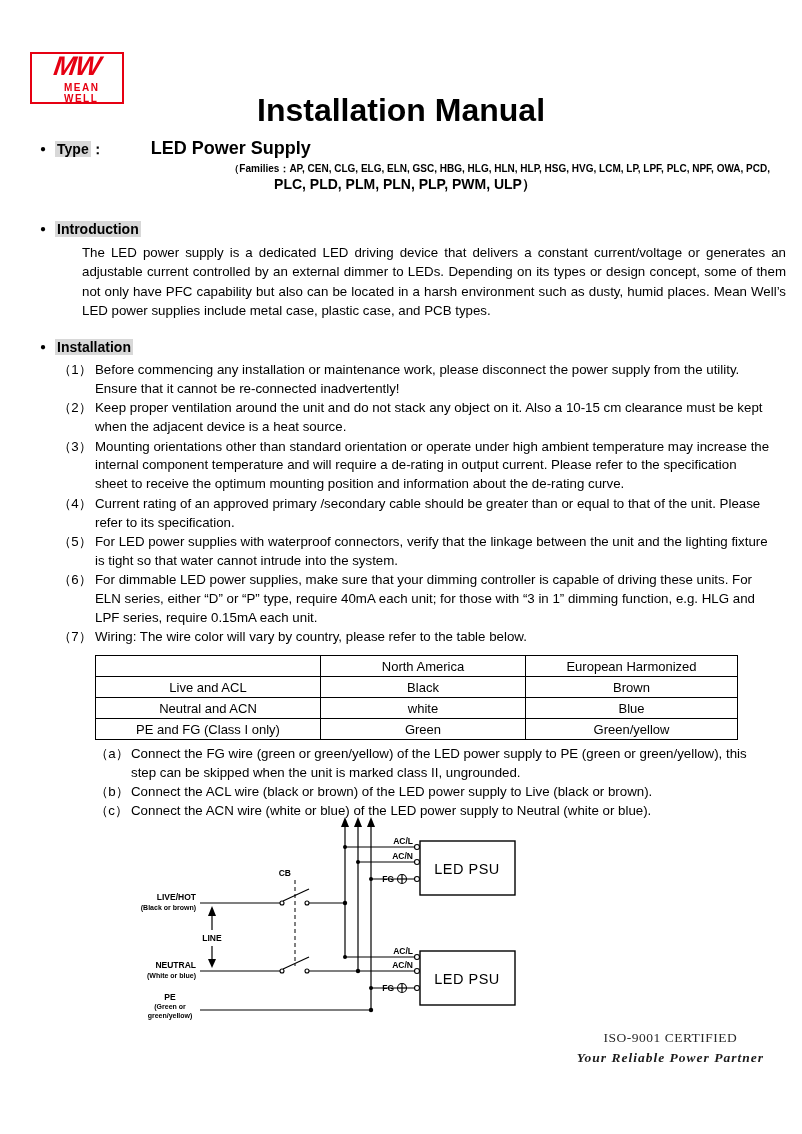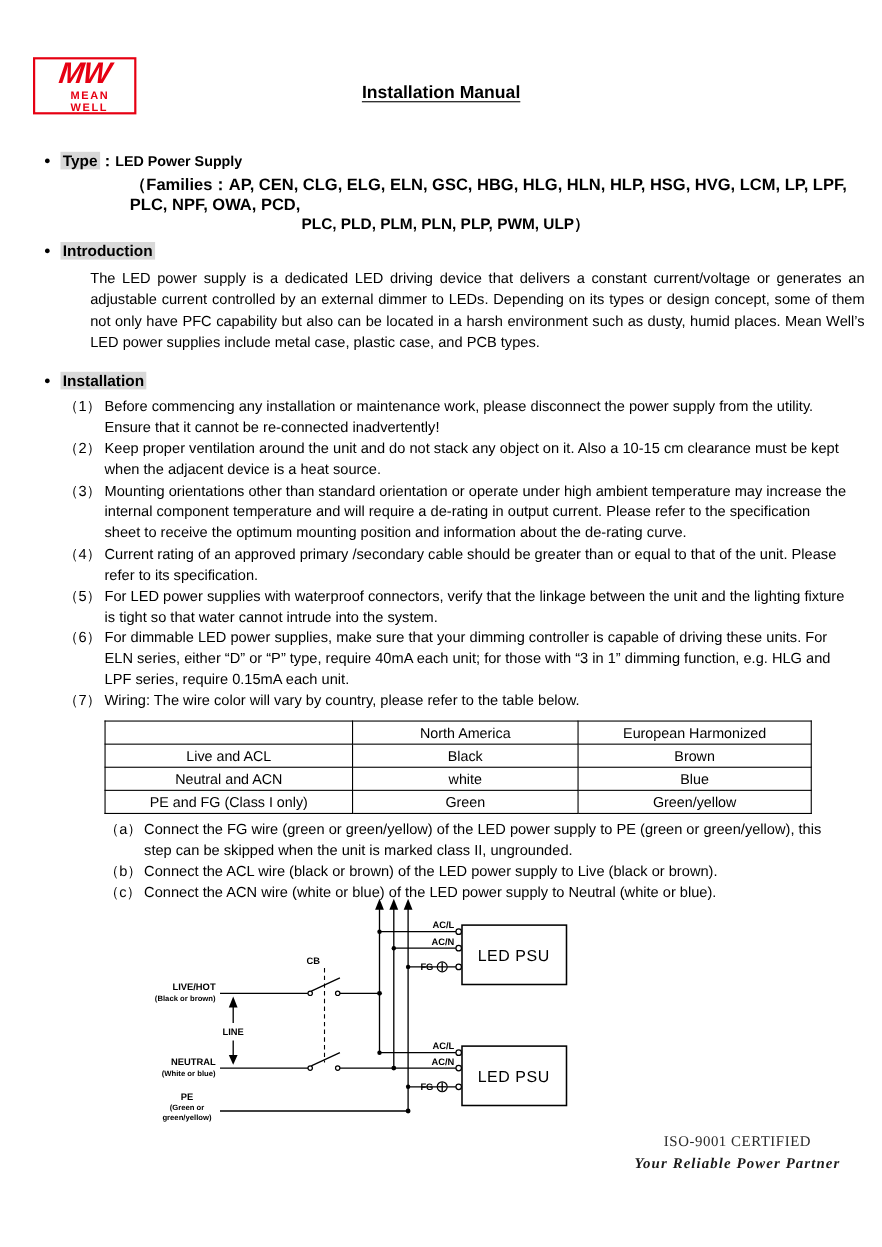--- a/index.html
+++ b/index.html
@@ -8,30 +8,30 @@
   .page { position:relative; width:802px; height:1134px; background:#fff; overflow:hidden; }
 
   
   .logo { position:absolute; left:30px; top:52px; width:94px; height:52px;
           border:2px solid #e60012; display:flex; flex-direction:column;
           align-items:center; justify-content:center; background:#fff; }
   .logo-mw { font-style:italic; font-weight:bold; font-size:27px; color:#e60012;
              line-height:1; letter-spacing:-1px; transform:skewX(-8deg); }
   .logo-name { font-size:10px; font-weight:bold; color:#e60012; letter-spacing:1.5px; margin-top:2px;padding-left:32px; }
 
-  .title { position:absolute; left:0; right:0; top:76px; text-align:center;
-           font-size:16px; font-weight:bold; text-decoration:underline; text-underline-offset:3px; }
+  .title { position:absolute; left:0; right:0; top:92px; text-align:center;
+           font-size:32px; font-weight:bold; text-underline-offset:3px; }
 
   .bullet { font-size:10px; margin-right:9px; position:relative; top:-2px; }
   .hl { background:#d8d8d8; padding:0 2px; }
 
   .block-type { position:absolute; left:40px; top:138px; width:730px; }
   .type-row { font-size:14px; font-weight:bold; }
-  .type-value { font-size:13px; }
-  .families1 { font-size:15px; font-weight:bold; margin-left:78px; margin-top:3px; }
+  .type-value { font-size:18px;margin-left:46px; }
+  .families1 { font-size:10px; font-weight:bold; margin-left:78px; margin-top:3px;text-align:right; }
   .families2 { font-size:14px; font-weight:bold; text-align:center; }
 
   .sec-heading { font-size:14px; font-weight:bold; }
 
   .block-intro { position:absolute; left:40px; top:220px; width:730px; }
   .intro-body { font-size:13.3px; line-height:1.45; margin:5px 0 0 42px; width:704px; text-align:justify; }
 
   .block-install { position:absolute; left:40px; top:338px; width:730px; }
   .install-list { margin-top:5px; }
   .list-item { display:flex; font-size:13.3px; line-height:1.42; margin-top:0.5px; }

